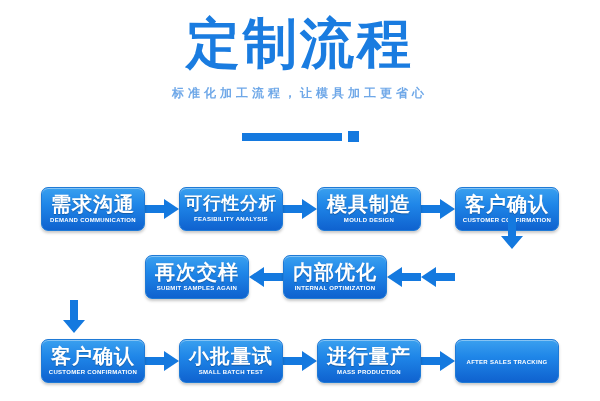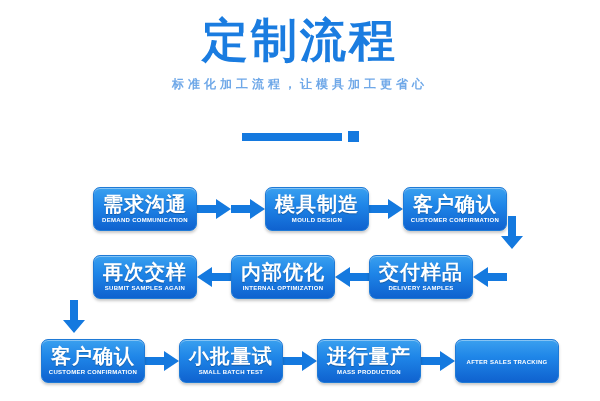--- a/index.html
+++ b/index.html
@@ -8,21 +8,21 @@
     background:#ffffff;
     font-family:"Liberation Sans","DejaVu Sans",sans-serif;
     overflow:hidden;
   }
   #root{position:relative;width:600px;height:401px;}
 
   
   .header{position:absolute;left:0;top:0;width:600px;text-align:center;}
   .title{
     margin:0;padding-top:16px;
-    font-size:46px;line-height:1.05;font-weight:bold;
+    font-size:54px;line-height:1.05;font-weight:bold;
     color:#1a7ce0;
     letter-spacing:3px;
     font-family:"DejaVu Sans","Liberation Sans",sans-serif;
   }
   .subtitle{
     margin:0;padding-top:12px;
     font-size:12px;font-weight:bold;
     color:#6fa8e8;
     letter-spacing:4px;
     font-family:"DejaVu Sans","Liberation Sans",sans-serif;
@@ -107,20 +107,24 @@
       <span class="cn">需求沟通</span>
       <span class="en">DEMAND COMMUNICATION</span>
     </div>
 
     <div class="arrow-h">
       <svg width="34" height="22" viewBox="0 0 34 22">
           <path d="M0 7 H19 V1 L34 11 L19 21 V15 H0 Z" fill="#1479df"></path>
         </svg>
     </div>
 
+    <div class="box">
+      <span class="cn" style="font-size: 17.5px; line-height: 17.5px;">可行性分析</span>
+      <span class="en">FEASIBILITY ANALYSIS</span>
+    </div>
 
     <div class="arrow-h">
       <svg width="34" height="22" viewBox="0 0 34 22">
           <path d="M0 7 H19 V1 L34 11 L19 21 V15 H0 Z" fill="#1479df"></path>
         </svg>
     </div>
 
     <div class="box">
       <span class="cn">模具制造</span>
       <span class="en">MOULD DESIGN</span>
@@ -161,24 +165,20 @@
       <span class="cn">内部优化</span>
       <span class="en">INTERNAL OPTIMIZATION</span>
     </div>
 
     <div class="arrow-h">
       <svg width="34" height="22" viewBox="0 0 34 22">
           <path d="M34 7 H15 V1 L0 11 L15 21 V15 H34 Z" fill="#1479df"></path>
         </svg>
     </div>
 
-    <div class="box">
-      <span class="cn">交付样品</span>
-      <span class="en">DELIVERY SAMPLES</span>
-    </div>
 
     <div class="arrow-h">
       <svg width="34" height="22" viewBox="0 0 34 22">
           <path d="M34 7 H15 V1 L0 11 L15 21 V15 H34 Z" fill="#1479df"></path>
         </svg>
     </div>
 
   </div>
 
   <div class="arrow-v left">

